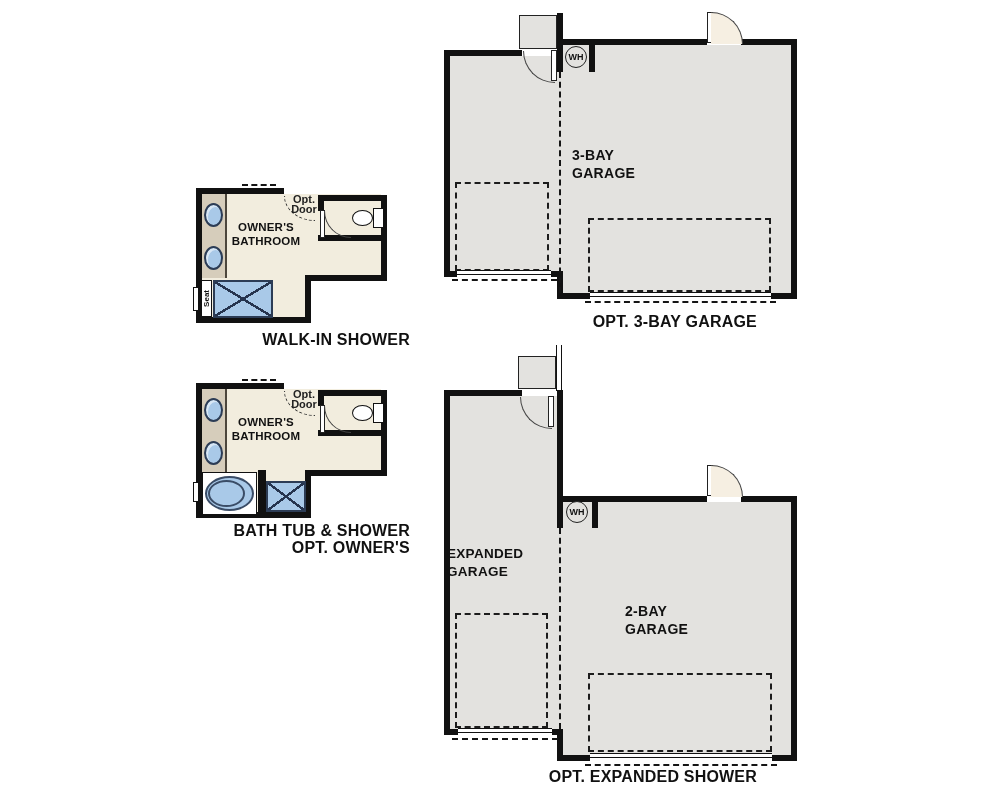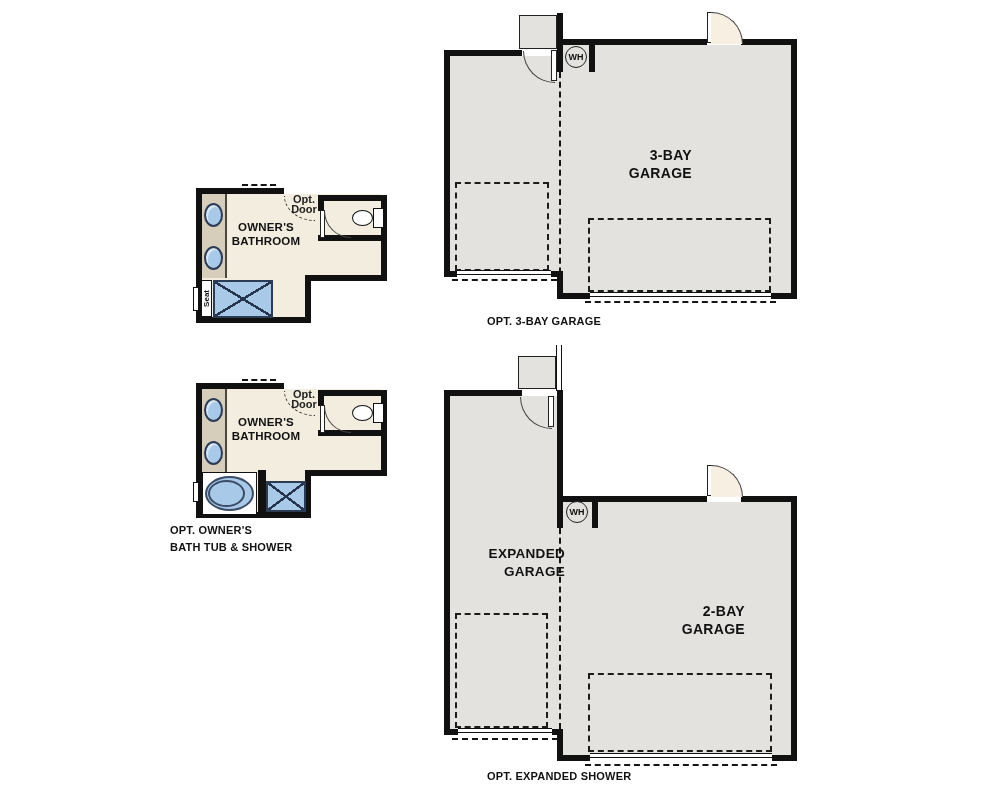--- a/index.html
+++ b/index.html
@@ -34,22 +34,22 @@
   .window{position:absolute;background:#fff;border:1.4px solid #111;}
   .tub-alcove{position:absolute;background:#fff;border:1.8px solid #111;}
   .tub-oval{position:absolute;border-radius:50%;background:var(--c-fixture,#a9c9e8);
             border:2.4px solid #3a4c66;}
   .toilet-tank{position:absolute;background:#fff;border:1.6px solid #111;}
   .toilet-bowl{position:absolute;background:#fff;border:1.6px solid #111;border-radius:50%;}
   .wh{position:absolute;width:20px;height:20px;border:1.6px solid #222;border-radius:50%;
       background:var(--c-garage,#e3e2df);display:flex;align-items:center;justify-content:center;
       font-size:9px;font-weight:bold;}
   .room-lbl{position:absolute;text-align:center;font-weight:bold;font-size:11.5px;line-height:14px;letter-spacing:.2px;}
-  .gar-lbl{position:absolute;text-align:right;font-weight:bold;font-size:14px;line-height:17.5px;letter-spacing:.3px;}
-  .caption{position:absolute;text-align:left;font-weight:bold;font-size:11px;line-height:17px;letter-spacing:.2px;}
+  .gar-lbl{position:absolute;text-align:left;font-weight:bold;font-size:14px;line-height:17.5px;letter-spacing:.3px;}
+  .caption{position:absolute;text-align:right;font-weight:bold;font-size:16px;line-height:17px;letter-spacing:.2px;}
   .opt-lbl{position:absolute;text-align:center;font-weight:bold;font-size:11px;line-height:9.5px;color:#222;}
   .seat{position:absolute;background:#fff;border:1.4px solid #111;display:flex;align-items:center;justify-content:center;}
   .seat span{writing-mode:vertical-rl;transform:rotate(180deg);font-size:8px;font-weight:bold;}
 </style>
 </head>
 <body>
 
 <div class="canvas">
 
   <section>
@@ -87,20 +87,21 @@
       <div>BATHROOM</div>
     </div>
 
     <div class="seat" style="left:201px;top:280px;width:9px;height:35px">
       <span>Seat</span>
     </div>
     <div class="shower" style="left:213px;top:280px;width:56px;height:34px"></div>
     <div class="window" style="left:193px;top:287px;width:4px;height:22px"></div>
 
     <div class="caption" style="left:170px;top:331px;width:240px">
+      <div>WALK-IN SHOWER</div>
     </div>
   </section>
 
   <section>
     <div class="flc" style="left:202px;top:389px;width:179px;height:84px"></div>
     <div class="flc" style="left:202px;top:472px;width:103px;height:41px"></div>
 
     <div class="w" style="left:196px;top:383px;width:88px;height:6px"></div>
     <div class="dash-h" style="left:242px;top:379px;width:34px"></div>
     <div class="w" style="left:196px;top:383px;width:6px;height:135px"></div>
@@ -133,22 +134,22 @@
     </div>
 
     <div class="tub-alcove" style="left:202px;top:472px;width:53px;height:41px"></div>
     <div class="tub-oval" style="left:205px;top:476px;width:45px;height:31px"></div>
     <div class="tub-oval" style="left:208px;top:480px;width:33px;height:23px;border-width:2px"></div>
     <div class="w" style="left:258px;top:470px;width:8px;height:48px"></div>
     <div class="shower" style="left:266px;top:481px;width:36px;height:27px"></div>
     <div class="window" style="left:193px;top:482px;width:4px;height:18px"></div>
 
     <div class="caption" style="left:170px;top:522px;width:240px">
+      <div>BATH TUB &amp; SHOWER</div>
       <div>OPT. OWNER'S</div>
-      <div>BATH TUB &amp; SHOWER</div>
     </div>
   </section>
 
   <section>
     <div class="flg" style="left:450px;top:56px;width:108px;height:215px"></div>
     <div class="flg" style="left:558px;top:45px;width:233px;height:248px"></div>
 
     <div class="landing" style="left:519px;top:15px;width:36px;height:32px"></div>
 
     <div class="w" style="left:444px;top:50px;width:78px;height:6px"></div>

